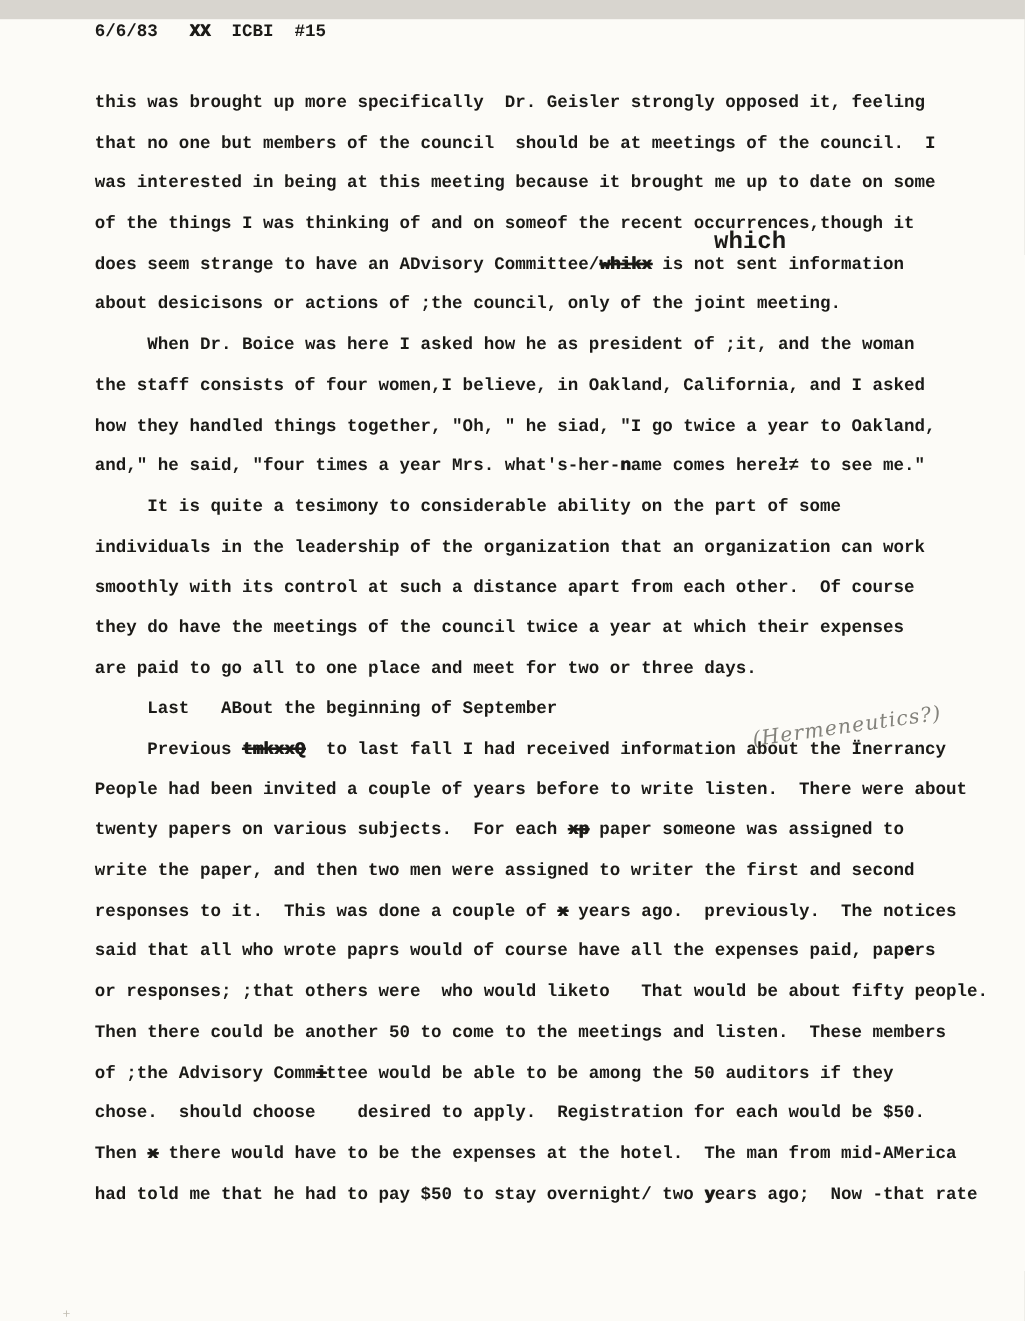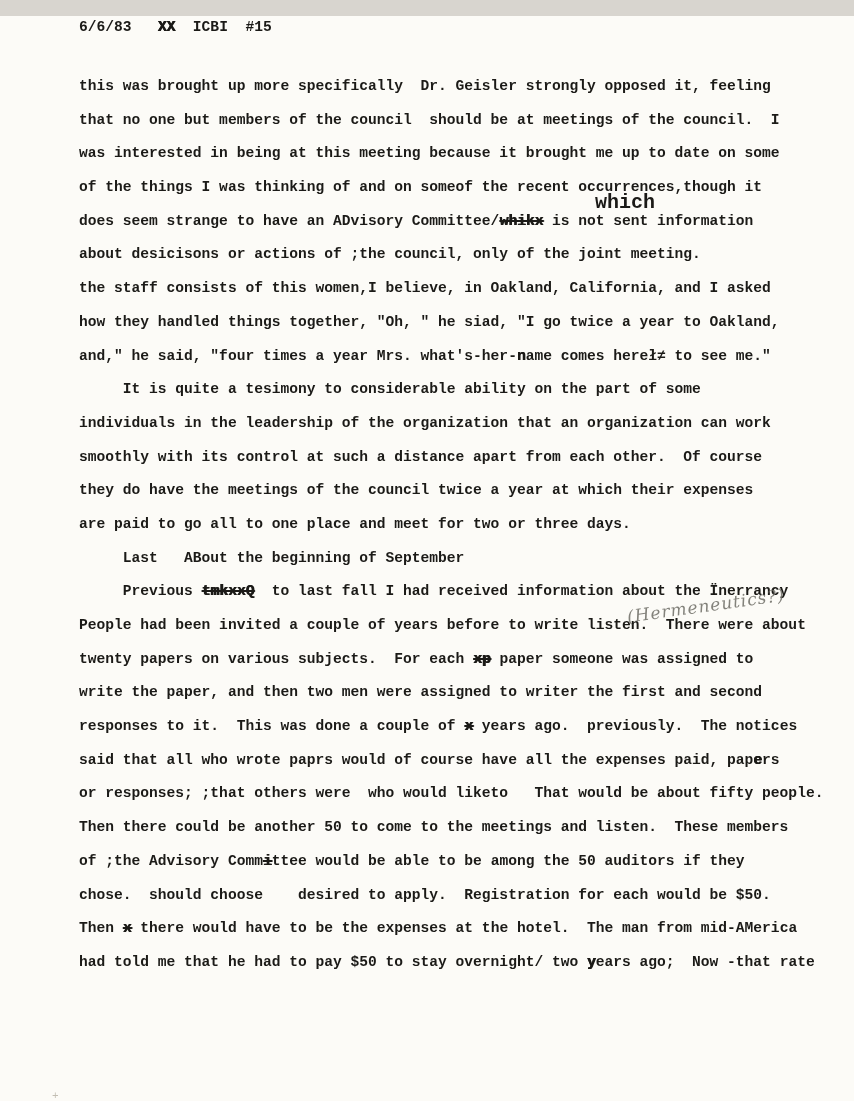--- a/index.html
+++ b/index.html
@@ -77,21 +77,22 @@
 
 <div class="page">
   <div class="tw-header"><span class="normal">6/6/83   </span><span class="over">XX</span><span class="normal">  ICBI  #15</span></div>
   <div class="tw-body">
       <div class="line"><span class="normal">this was brought up more specifically  Dr. Geisler strongly opposed it, feeling</span></div>
       <div class="line"><span class="normal">that no one but members of the council  should be at meetings of the council.  I</span></div>
       <div class="line"><span class="normal">was interested in being at this meeting because it brought me up to date on some</span></div>
       <div class="line"><span class="normal">of the things I was thinking of and on someof the recent occurrences,though it</span></div>
       <div class="line"><span class="above" style="left: 43ch;">which</span><span class="normal">does seem strange to have an ADvisory Committee/</span><span class="strike">whikx</span><span class="normal"> is not sent information</span></div>
       <div class="line"><span class="normal">about desicisons or actions of ;the council, only of the joint meeting.</span></div>
-      <div class="line"><span class="normal">the staff consists of this women,I believe, in Oakland, California, and I asked</span></div>
+      <div class="line"><span class="normal">     When Dr. Boice was here I asked how he as president of ;it, and the woman</span></div>
+      <div class="line"><span class="normal">the staff consists of four women,I believe, in Oakland, California, and I asked</span></div>
       <div class="line"><span class="normal">how they handled things together, "Oh, " he siad, "I go twice a year to Oakland,</span></div>
       <div class="line"><span class="normal">and," he said, "four times a year Mrs. what's-her-</span><span class="over">n</span><span class="normal">ame comes here</span><span class="normal">ł≠</span><span class="normal"> to see me."</span></div>
       <div class="line"><span class="normal">     It is quite a tesimony to considerable ability on the part of some</span></div>
       <div class="line"><span class="normal">individuals in the leadership of the organization that an organization can work</span></div>
       <div class="line"><span class="normal">smoothly with its control at such a distance apart from each other.  Of course</span></div>
       <div class="line"><span class="normal">they do have the meetings of the council twice a year at which their expenses</span></div>
       <div class="line"><span class="normal">are paid to go all to one place and meet for two or three days.</span></div>
       <div class="line"><span class="normal">     Last   ABout the beginning of September</span></div>
       <div class="line"><span class="normal">     Previous </span><span class="strike">tmkxxQ</span><span class="normal">  to last fall I had received information about the Ïnerrancy</span></div>
       <div class="line"><span class="normal">People had been invited a couple of years before to write listen.  There were about</span></div>

